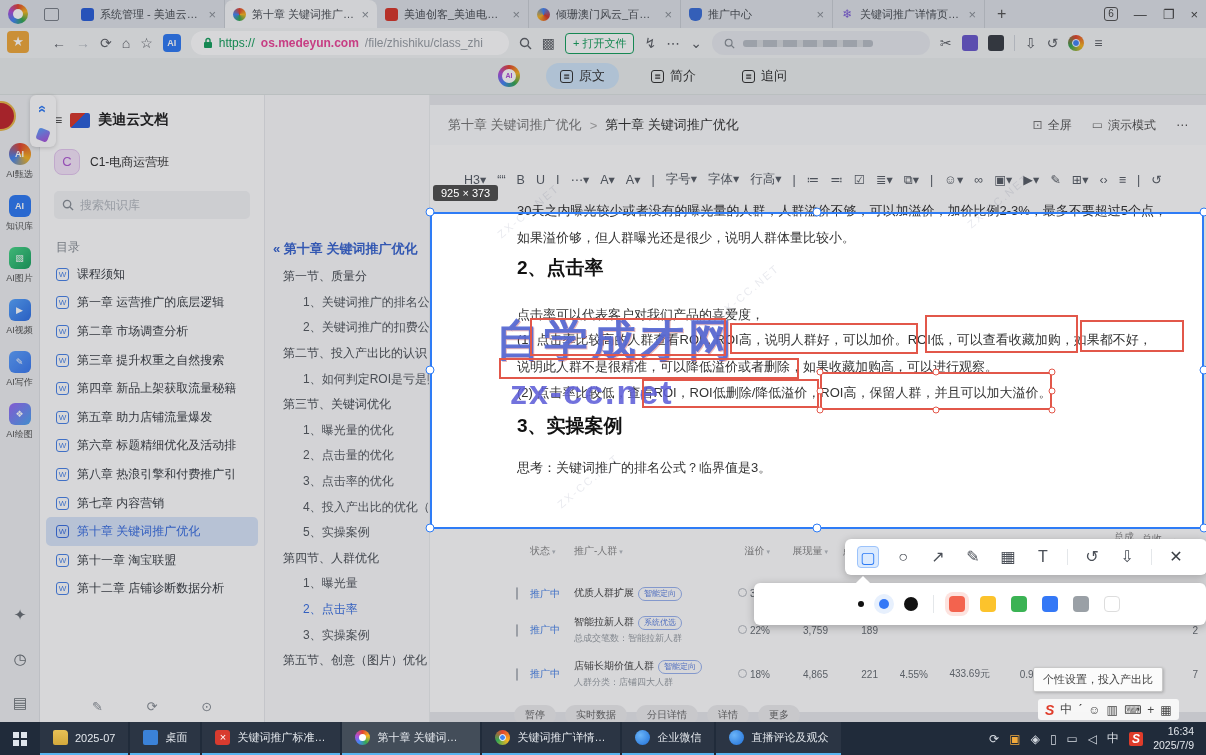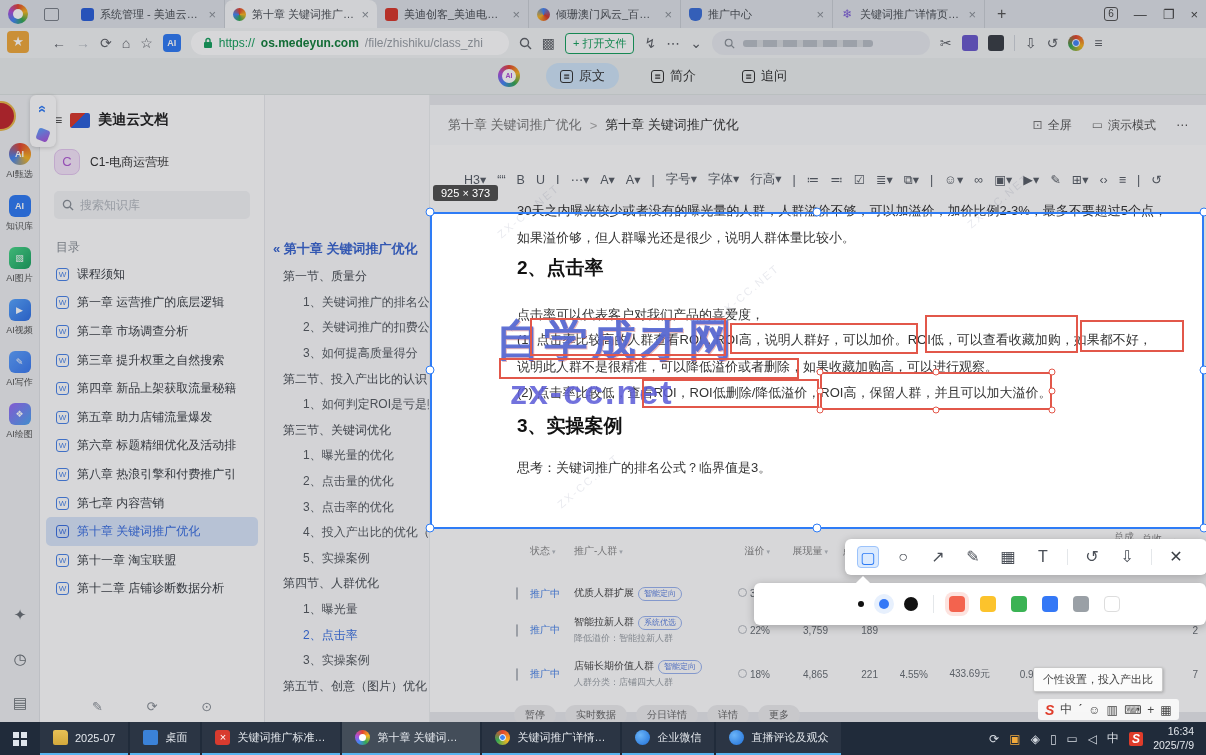--- a/index.html
+++ b/index.html
@@ -27,21 +27,21 @@
   .wincontrols { position:absolute; right:8px; top:0; height:28px; display:flex; align-items:center; gap:16px; color:#444; font-size:13px; }
   .tabcount { border:1.5px solid #555; border-radius:3px; font-size:10px; padding:0 3px; line-height:12px; }
 
   .addrbar { position:absolute; left:0; top:28px; width:1206px; height:30px; background:#f2f4f5; display:flex; align-items:center; gap:10px; padding:0 10px 0 52px; }
   .star-pin { position:absolute; left:7px; top:31px; width:22px; height:22px; background:#f0a93c; border-radius:4px; color:#fff; text-align:center; line-height:22px; font-size:13px; }
   .nav-ic { color:#5f6368; font-size:14px; flex:none; }
   .nav-ic.dis { color:#b7bcc2; }
   .ai-sq { width:18px; height:18px; border-radius:4px; background:#2f7bf5; color:#fff; font-size:9px; font-weight:bold; text-align:center; line-height:18px; flex:none; }
   .urlpill { display:flex; align-items:center; gap:6px; background:#fff; border-radius:13px; height:24px; padding:0 12px; width:318px; flex:none; font-size:12px; }
   .u-scheme { color:#18a05e; }
-  .u-host { color:#15803d; font-weight:bold; }
+  .u-host { color:#ec4899; font-weight:bold; }
   .u-path { color:#9aa0a6; white-space:nowrap; overflow:hidden; }
   .openfile { border:1px solid #18a05e; color:#18a05e; border-radius:4px; font-size:11px; padding:2px 7px; background:#fff; flex:none; }
   .findpill { display:flex; align-items:center; gap:8px; background:#e7eaee; border-radius:13px; height:24px; padding:0 12px; width:218px; flex:none; }
   .blurtxt { width:130px; height:7px; border-radius:3px; background:repeating-linear-gradient(90deg,#b9bec6 0 14px,#d6dade 14px 20px); }
   .ext-purple { width:16px; height:16px; border-radius:3px; background:#6a5acd; flex:none; }
   .ext-dark { width:16px; height:16px; border-radius:3px; background:#3a3f46; flex:none; }
   .chrome-ic { width:16px; height:16px; border-radius:50%; background:conic-gradient(#e4452f,#f5b521,#34a853,#e4452f); position:relative; flex:none; }
   .chrome-ic::after { content:""; position:absolute; inset:4px; background:#4285f4; border:1.5px solid #fff; border-radius:50%; }
   .vsep { width:1px; height:16px; background:#cfd4da; flex:none; }
 
@@ -449,23 +449,20 @@
         </div>
 
         <div class="toc-item lvl1">
           <span>1、关键词推广的排名公式</span>
         </div>
 
         <div class="toc-item lvl1">
           <span>2、关键词推广的扣费公式</span>
         </div>
 
-        <div class="toc-item lvl1">
-          <span>3、如何提高质量得分</span>
-        </div>
 
         <div class="toc-item lvl0">
           <span>第二节、投入产出比的认识</span>
         </div>
 
         <div class="toc-item lvl1">
           <span>1、如何判定ROI是亏是赚</span>
         </div>
 
         <div class="toc-item lvl0">
@@ -637,21 +634,21 @@
             <span class="tc c-ord num"></span>
             <span class="tc c-fav num"></span>
             <span class="tc c-cart num"></span>
           </div>
 
           <div class="trow row1">
             <span class="tc c-cb"><span class="cbx"></span></span>
             <span class="tc c-st status-txt">推广中</span>
             <span class="tc c-name">
               <span class="aud-name"><span>智能拉新人群</span><span class="aud-badge">系统优选</span></span>
-              <div class="aud-sub">降低溢价：智能拉新人群</div>
+              <div class="aud-sub">总成交笔数：智能拉新人群</div>
             </span>
             <span class="tc c-prem num"><span class="qmark"></span><span>22%</span></span>
             <span class="tc c-impr num">3,759</span>
             <span class="tc c-clk num">189</span>
             <span class="tc c-ctr num"></span>
             <span class="tc c-cost num"></span>
             <span class="tc c-cvr num"></span>
             <span class="tc c-roi num"></span>
             <span class="tc c-ord num"></span>
             <span class="tc c-fav num"></span>

